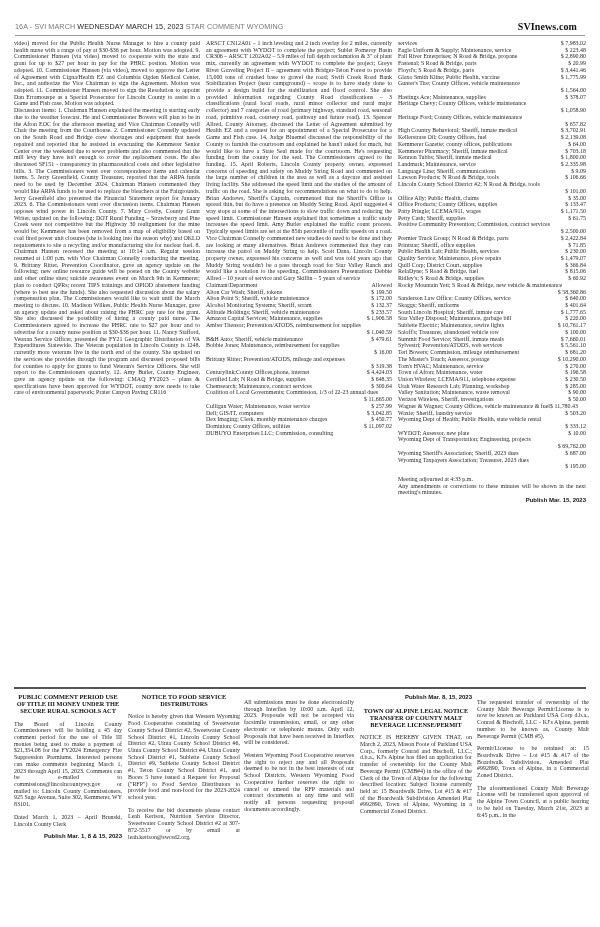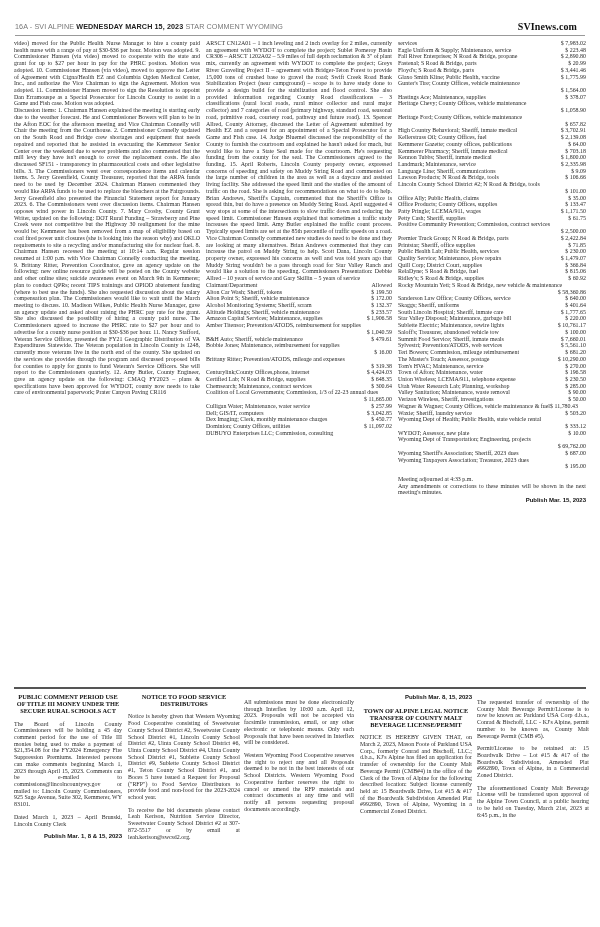--- a/index.html
+++ b/index.html
@@ -1,19 +1,19 @@
 <!DOCTYPE html>
 <html><head>
 <meta charset="utf-8">
 <style>
   html, body { margin:0; padding:0; background:#fff; }
   body { width:600px; height:927px; overflow:hidden; position:relative; font-family:"Liberation Serif","DejaVu Serif",serif; color:#2a2a2a; }
   .header { position:absolute; top:22px; left:15px; right:15px; height:12px; font-family:"Liberation Sans",sans-serif; font-size:7.2px; color:#777; letter-spacing:0.1px; }
   .header .left { position:absolute; left:0; top:0; }
-  .header .left b { color:#222; font-weight:700; }
+  .header .left b { color:#222; font-weight:400; }
   .header .site { position:absolute; right:8px; top:-1px; font-family:"Liberation Serif",serif; font-weight:700; font-size:10px; color:#111; }
   .header-rule { position:absolute; top:35px; left:15px; right:15px; height:1px; background:#999; }
   .col { position:absolute; font-size:5.95px; line-height:6.72px; text-align:justify; }
   .col p { margin:0; }
   #c1 { left:14px; top:40px; width:186px; }
   #c2 { left:206px; top:40px; width:186px; }
   #c3 { left:398px; top:40px; width:188px; }
   .row { display:flex; justify-content:space-between; white-space:nowrap; }
   .row .amt { text-align:right; }
   .amt-line { text-align:right; }
@@ -26,21 +26,21 @@
   #n5 { left:477px; width:112px; }
   .ntitle { font-family:"Liberation Serif",serif; font-weight:700; text-align:center; font-size:6.3px; line-height:7.2px; color:#111; }
   .publish { text-align:right; font-family:"Liberation Sans",sans-serif; font-weight:700; font-size:6px; color:#111; margin-top:1px; }
   .gap { height:6px; }
 </style>
 </head>
 <body>
 
 <div class="header">
   <div class="left">
-    <span>16A - SVI ALPINE</span>
+    <span>16A - SVI MARCH</span>
     <b>WEDNESDAY MARCH 15, 2023</b>
     <span>STAR COMMENT WYOMING</span>
   </div>
   <div class="site">SVInews.com</div>
 </div>
 <div class="header-rule"></div>
 
 <div class="col" id="c1">
   <p>video) moved for the Public Health Nurse Manager to hire a county paid health nurse with a range of pay at $30-$36 per hour. Motion was adopted. 9. Commissioner Hansen (via video) moved to cooperate with the state and grant for up to $27 per hour in pay for the PHRC positon. Motion was adopted. 10. Commissioner Hansen (via video), moved to approve the Letter of Agreement with Cigna/Health EZ and Columbia Ogden Medical Center, Inc., and authorize the Vice Chairman to sign the Agreement. Motion was adopted. 11. Commissioner Hansen moved to sign the Resolution to appoint Dan Erramouspe as a Special Prosecutor for Lincoln County to assist in a Game and Fish case. Motion was adopted.</p>
   <p>Discussion items: 1. Chairman Hansen explained the meeting is starting early due to the weather forecast. He and Commissioner Bowers will plan to be in the Afton EOC for the afternoon meeting and Vice Chairman Connelly will Chair the meeting from the Courthouse. 2. Commissioner Connelly updated on the South Road and Bridge crew shortages and equipment that needs repaired and reported that he assisted in evacuating the Kemmerer Senior Center over the weekend due to sewer problems and also commented that the mill levy they have isn't enough to cover the replacement costs. He also discussed SF151 - transparency in pharmaceutical costs and other legislative bills. 3. The Commissioners went over correspondence items and calendar items. 5. Jerry Greenfield, County Treasurer, reported that the ARPA funds need to be used by December 2024. Chairman Hansen commented they would like ARPA funds to be used to replace the bleachers at the Fairgrounds. Jerry Greenfield also presented the Financial Statement report for January 2023. 6. The Commissioners went over discussion items. Chairman Hansen opposes wind power in Lincoln County. 7. Mary Crosby, County Grant Writer, updated on the following: DOT Rural Funding – Strawberry and Pine Creek were not competitive but the Highway 30 realignment for the mine would be; Kemmerer has been removed from a map of eligibility based on coal fired power unit closures (she is looking into the reason why) and OKLO requirements to site a recycling and/or manufacturing site for nuclear fuel. 8. Chairman Hansen recessed the meeting at 10:14 a.m. Regular session resumed at 1:00 p.m. with Vice Chairman Connelly conducting the meeting. 9. Brittany Ritter, Prevention Coordinator, gave an agency update on the following: new online resource guide will be posted on the County website and other online sites; suicide awareness event on March 9th in Kemmerer; plan to conduct QPRs; recent TIPS trainings and OPIOD abatement funding (where to best use the funds). She also requested discussion about the salary compensation plan. The Commissioners would like to wait until the March meeting to discuss. 10. Madison Wilkes, Public Health Nurse Manager, gave an agency update and asked about raising the PHRC pay rate for the grant. She also discussed the possibility of hiring a county paid nurse. The Commissioners agreed to increase the PHRC rate to $27 per hour and to advertise for a county nurse position at $30-$36 per hour. 11. Nancy Stafford, Veteran Service Officer, presented the FY21 Geographic Distribution of VA Expenditures Statewide. The Veteran population in Lincoln County is 1248, currently more veterans live in the north end of the county. She updated on the services she provides through the program and discussed proposed bills for counties to apply for grants to fund Veteran's Service Officers. She will report to the Commissioners quarterly. 12. Amy Butler, County Engineer, gave an agency update on the following: CMAQ FY2023 – plans &amp; specifications have been approved for WYDOT, county now needs to take care of environmental paperwork; Prater Canyon Paving CR116</p>

